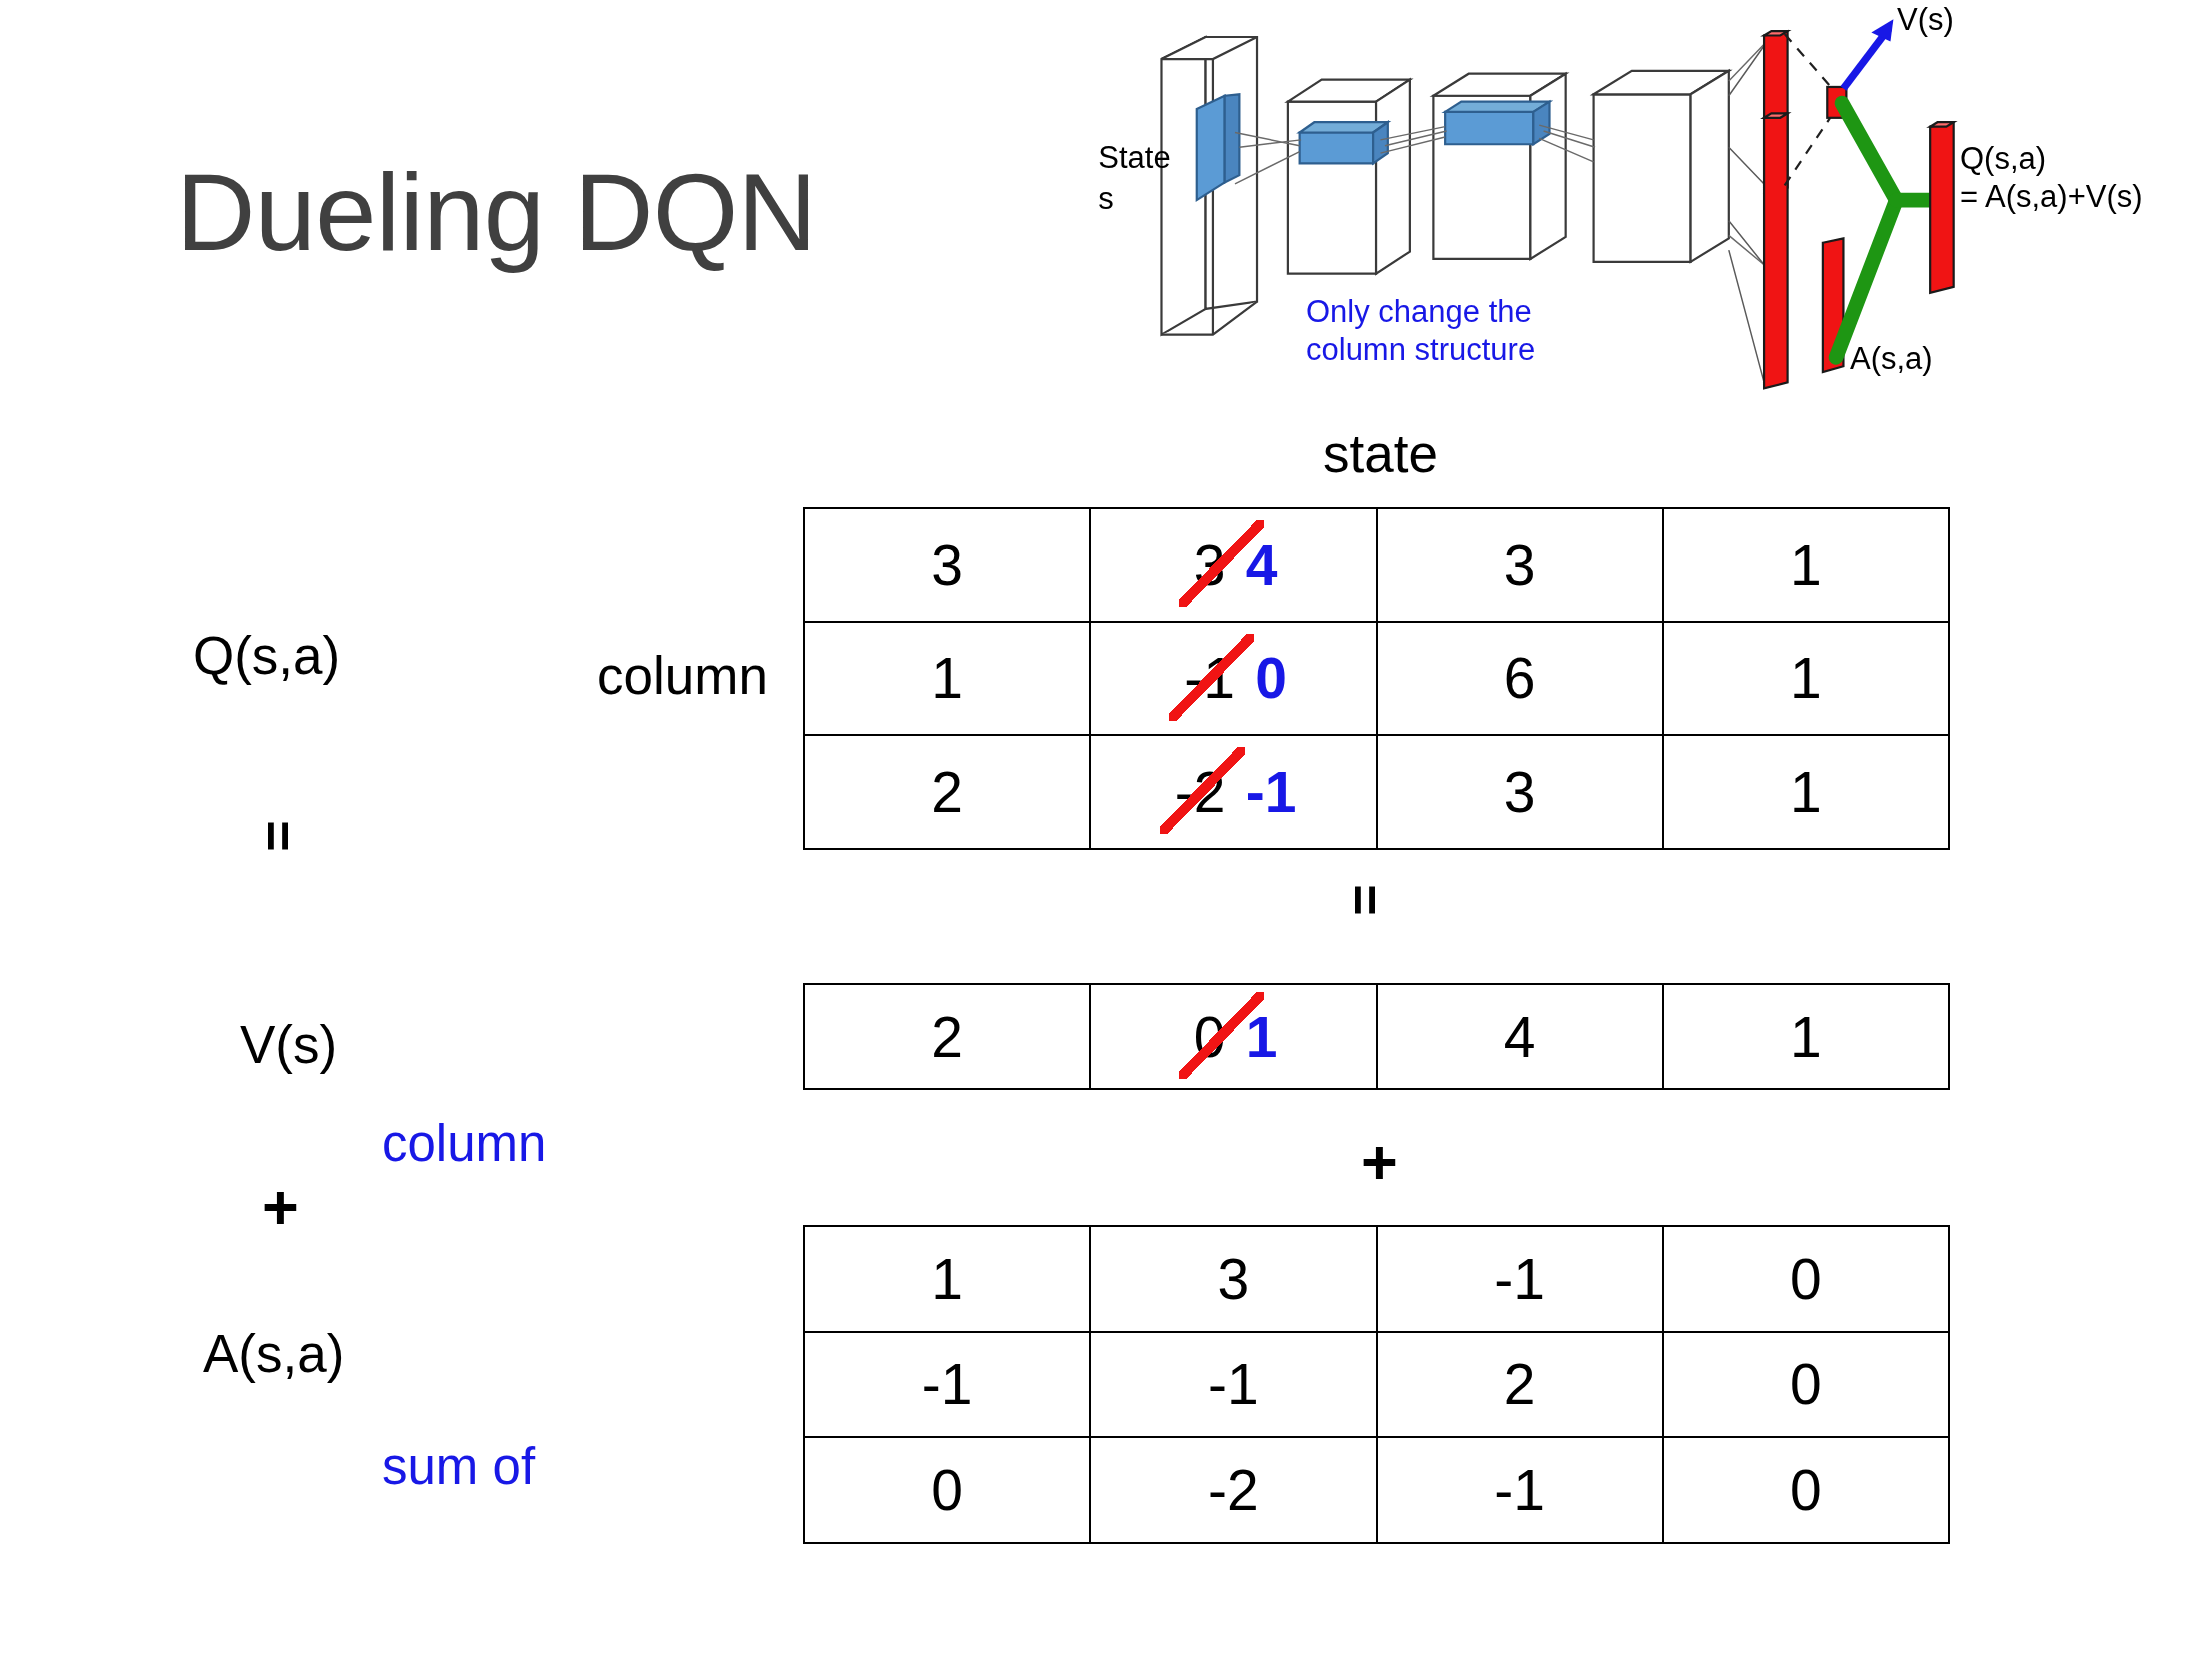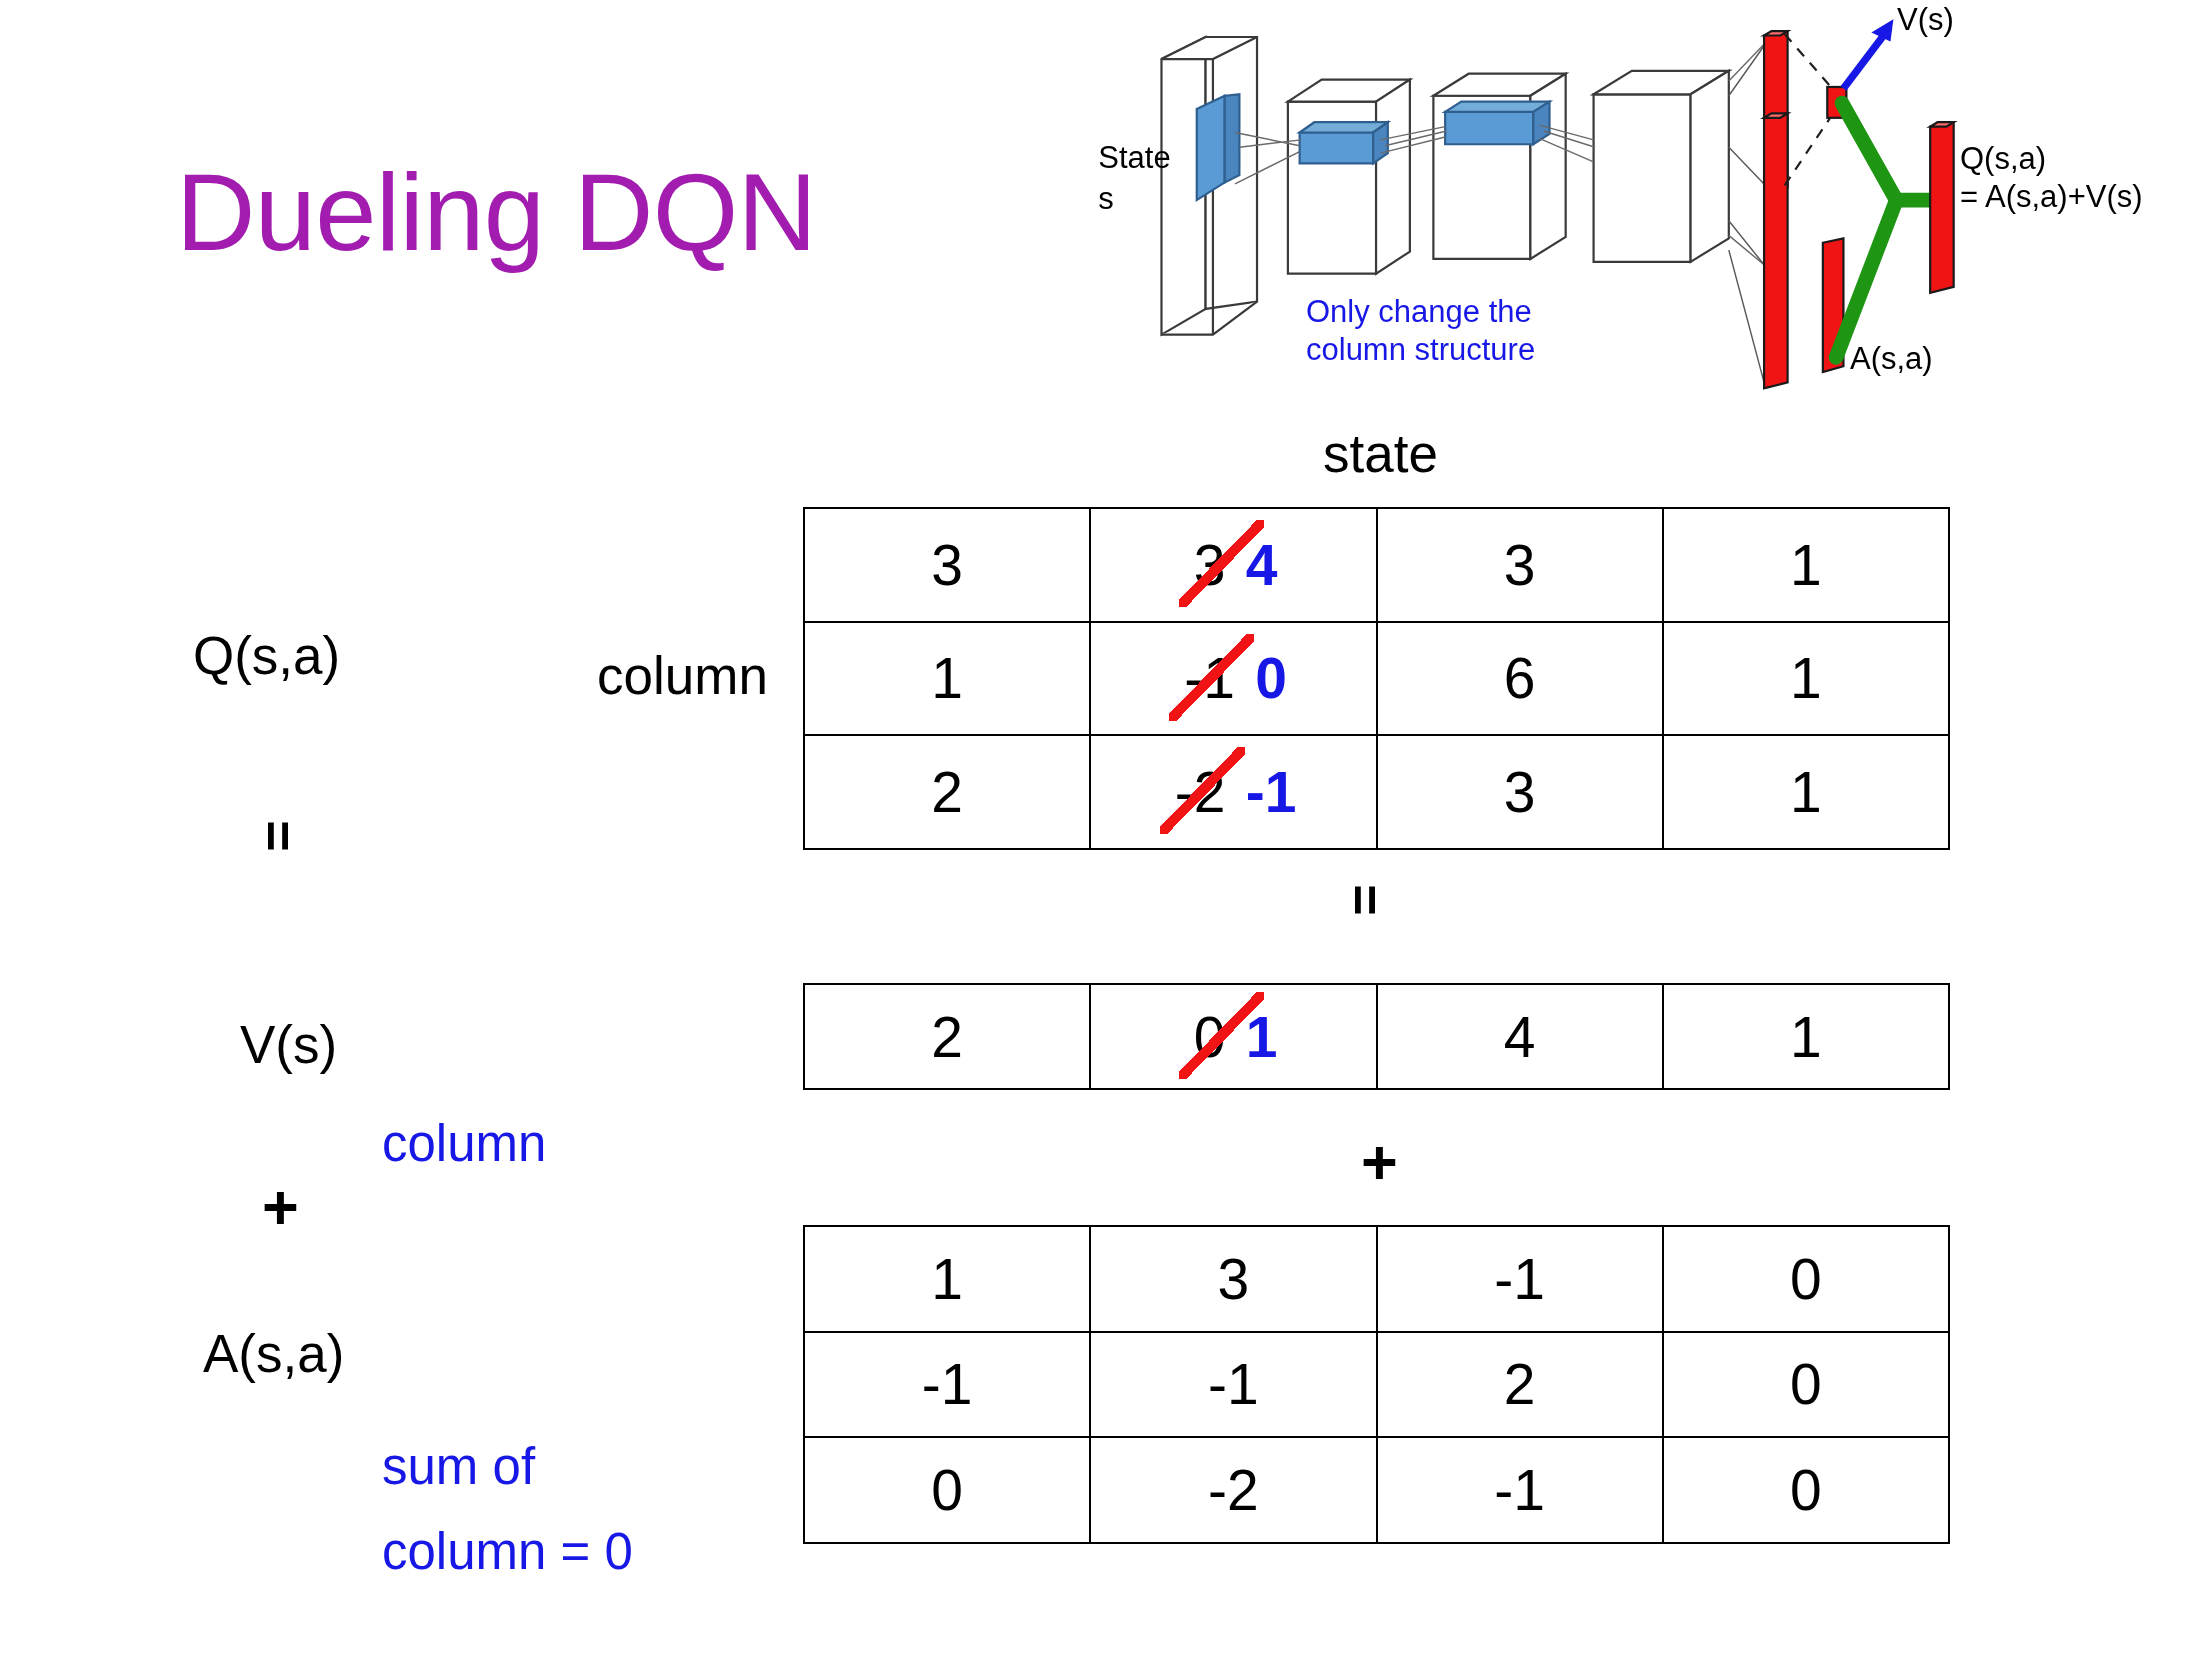--- a/index.html
+++ b/index.html
@@ -19,21 +19,21 @@
 
   
   #title {
     position: absolute;
     left: 176px;
     top: 154px;
     font-size: 110px;
     line-height: 1.05;
     letter-spacing: -0.7px;
     font-weight: 400;
-    color: #a21caf;
+    color: #404040;
     white-space: nowrap;
   }
 
   
   #diagram {
     position: absolute;
     left: 1088px;
     top: 0px;
     width: 1117px;
     height: 412px;
@@ -256,21 +256,20 @@
 
   <div class="side-label" style="left:193px; top:625px;">Q(s,a)</div>
   <div class="op-eq" style="left:263px; top:809px;">=</div>
 
   <div class="side-label" style="left:240px; top:1014px;">V(s)</div>
   <div class="blue-note" style="left:382px; top:1114px;">column</div>
   <div class="op-plus" style="left:262px; top:1176px;">+</div>
 
   <div class="side-label" style="left:203px; top:1323px;">A(s,a)</div>
   <div class="blue-note" style="left:382px; top:1437px;">sum of</div>
-  <div class="blue-note" style="left:382px; top:1522px;">column = 0</div>
 
   <div class="op-eq" style="left:1350px; top:873px;">=</div>
   <div class="op-plus" style="left:1361px; top:1131px;">+</div>
 
   <table class="grid" id="q-table" style="left:803px; top:507px; width:1147px; height:343px;">
       <tbody>
         <tr>
           <td style="width: 25%;"><span class="cell-inner">
               <span>3</span>
             </span></td>

